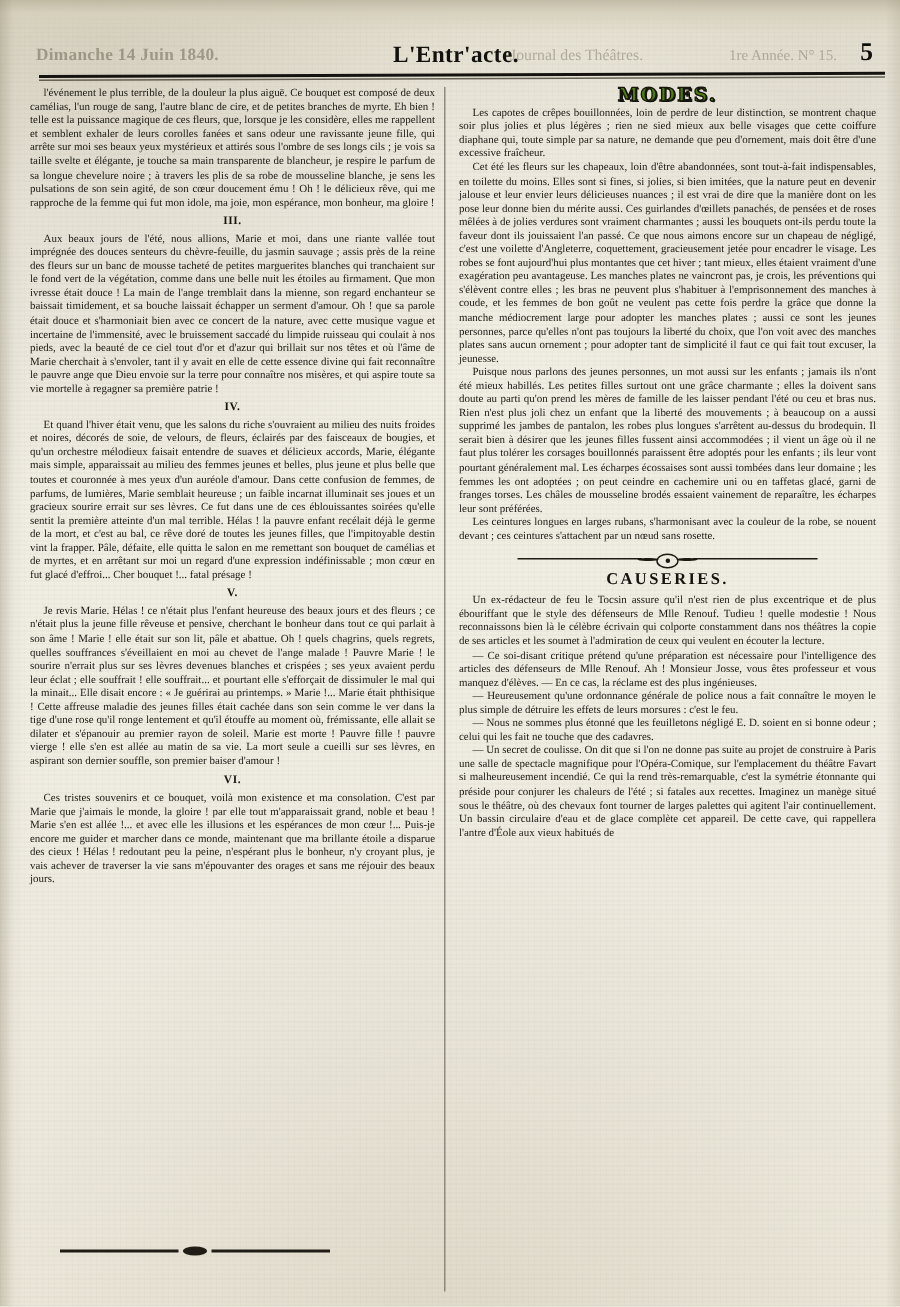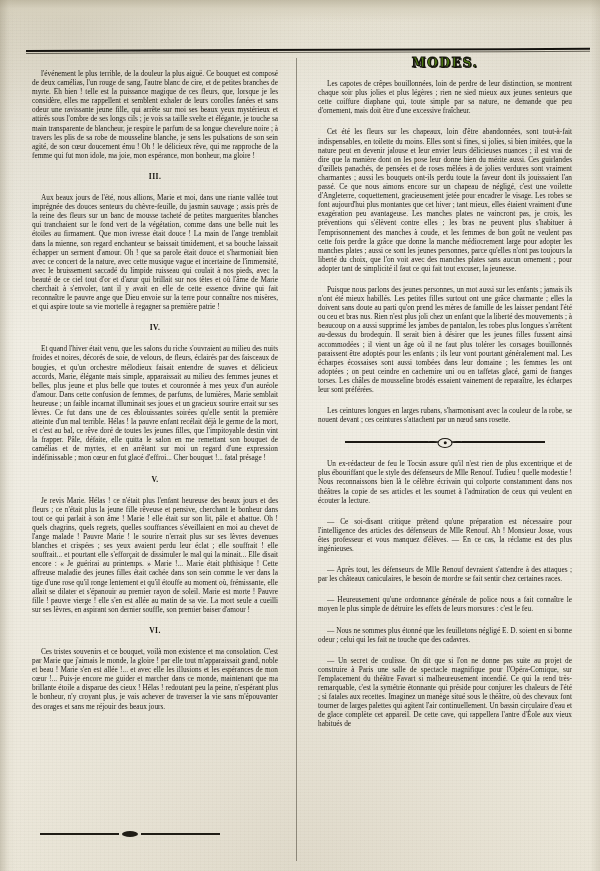--- a/index.html
+++ b/index.html
@@ -157,21 +157,21 @@
     position: absolute;
     left: 296px;
     top: 58px;
     bottom: 10px;
     width: 1px;
     background: #4a4538;
     opacity: .55;
   }
 
   p {
-    margin: 12px;
+    margin: 0;
     text-indent: 9px;
     hyphens: auto;
     -webkit-hyphens: auto;
   }
   p + p { margin-top: 0px; font-family: Liberation Serif, serif; }
 
   .sec-num {
     text-align: center;
     font-size: 7.6px;
     font-weight: bold;
@@ -279,20 +279,27 @@
 </head>
 <body>
 
 <div class="paper"></div>
 <div class="scan-edge-top"></div>
 <div class="scan-edge-left"></div>
 <div class="scan-edge-right"></div>
 
 <div class="page">
 
+  <div class="masthead">
+    <div class="mast-date">Dimanche 14 Juin 1840.</div>
+    <div class="mast-title">L'Entr'acte.</div>
+    <div class="mast-subtitle">Journal des Théâtres.</div>
+    <div class="mast-issue">1re Année. N° 15.</div>
+    <div class="mast-pageno">5</div>
+  </div>
   <div class="rule-top"></div>
   <div class="rule-top thin"></div>
 
   <div class="col-divider"></div>
 
   <div class="col col-left">
     <p>l'événement le plus terrible, de la douleur la plus aiguë. Ce bouquet est composé de deux camélias, l'un rouge de sang, l'autre blanc de cire, et de petites branches de myrte. Eh bien ! telle est la puissance magique de ces fleurs, que, lorsque je les considère, elles me rappellent et semblent exhaler de leurs corolles fanées et sans odeur une ravissante jeune fille, qui arrête sur moi ses beaux yeux mystérieux et attirés sous l'ombre de ses longs cils ; je vois sa taille svelte et élégante, je touche sa main transparente de blancheur, je respire le parfum de sa longue chevelure noire ; à travers les plis de sa robe de mousseline blanche, je sens les pulsations de son sein agité, de son cœur doucement ému ! Oh ! le délicieux rêve, qui me rapproche de la femme qui fut mon idole, ma joie, mon espérance, mon bonheur, ma gloire !</p>
 
     <div class="sec-num">III.</div>
     <p>Aux beaux jours de l'été, nous allions, Marie et moi, dans une riante vallée tout imprégnée des douces senteurs du chèvre-feuille, du jasmin sauvage ; assis près de la reine des fleurs sur un banc de mousse tacheté de petites marguerites blanches qui tranchaient sur le fond vert de la végétation, comme dans une belle nuit les étoiles au firmament. Que mon ivresse était douce ! La main de l'ange tremblait dans la mienne, son regard enchanteur se baissait timidement, et sa bouche laissait échapper un serment d'amour. Oh ! que sa parole était douce et s'harmoniait bien avec ce concert de la nature, avec cette musique vague et incertaine de l'immensité, avec le bruissement saccadé du limpide ruisseau qui coulait à nos pieds, avec la beauté de ce ciel tout d'or et d'azur qui brillait sur nos têtes et où l'âme de Marie cherchait à s'envoler, tant il y avait en elle de cette essence divine qui fait reconnaître le pauvre ange que Dieu envoie sur la terre pour connaître nos misères, et qui aspire toute sa vie mortelle à regagner sa première patrie !</p>
@@ -310,33 +317,33 @@
   <div class="end-ornament">
     <span class="bar l"></span>
     <span class="dot"></span>
     <span class="bar r"></span>
   </div>
 
   <div class="col col-right">
 
     <div class="head-modes">MODES.</div>
 
-    <p>Les capotes de crêpes bouillonnées, loin de perdre de leur distinction, se montrent chaque soir plus jolies et plus légères ; rien ne sied mieux aux jeunes senteurs que cette coiffure diaphane qui, toute simple par sa nature, ne demande que peu d'ornement, mais doit être d'une excessive fraîcheur.</p>
+    <p>Les capotes de crêpes bouillonnées, loin de perdre de leur distinction, se montrent chaque soir plus jolies et plus légères ; rien ne sied mieux aux belle visages que cette coiffure diaphane qui, toute simple par sa nature, ne demande que peu d'ornement, mais doit être d'une excessive fraîcheur.</p>
     <p>Cet été les fleurs sur les chapeaux, loin d'être abandonnées, sont tout-à-fait indispensables, en toilette du moins. Elles sont si fines, si jolies, si bien imitées, que la nature peut en devenir jalouse et leur envier leurs délicieuses nuances ; il est vrai de dire que la manière dont on les pose leur donne bien du mérite aussi. Ces guirlandes d'œillets panachés, de pensées et de roses mêlées à de jolies verdures sont vraiment charmantes ; aussi les bouquets ont-ils perdu toute la faveur dont ils jouissaient l'an passé. Ce que nous aimons encore sur un chapeau de négligé, c'est une voilette d'Angleterre, coquettement, gracieusement jetée pour encadrer le visage. Les robes se font aujourd'hui plus montantes que cet hiver ; tant mieux, elles étaient vraiment d'une exagération peu avantageuse. Les manches plates ne vaincront pas, je crois, les préventions qui s'élèvent contre elles ; les bras ne peuvent plus s'habituer à l'emprisonnement des manches à coude, et les femmes de bon goût ne veulent pas cette fois perdre la grâce que donne la manche médiocrement large pour adopter les manches plates ; aussi ce sont les jeunes personnes, parce qu'elles n'ont pas toujours la liberté du choix, que l'on voit avec des manches plates sans aucun ornement ; pour adopter tant de simplicité il faut ce qui fait tout excuser, la jeunesse.</p>
     <p>Puisque nous parlons des jeunes personnes, un mot aussi sur les enfants ; jamais ils n'ont été mieux habillés. Les petites filles surtout ont une grâce charmante ; elles la doivent sans doute au parti qu'on prend les mères de famille de les laisser pendant l'été ou ceu et bras nus. Rien n'est plus joli chez un enfant que la liberté des mouvements ; à beaucoup on a aussi supprimé les jambes de pantalon, les robes plus longues s'arrêtent au-dessus du brodequin. Il serait bien à désirer que les jeunes filles fussent ainsi accommodées ; il vient un âge où il ne faut plus tolérer les corsages bouillonnés paraissent être adoptés pour les enfants ; ils leur vont pourtant généralement mal. Les écharpes écossaises sont aussi tombées dans leur domaine ; les femmes les ont adoptées ; on peut ceindre en cachemire uni ou en taffetas glacé, garni de franges torses. Les châles de mousseline brodés essaient vainement de reparaître, les écharpes leur sont préférées.</p>
     <p>Les ceintures longues en larges rubans, s'harmonisant avec la couleur de la robe, se nouent devant ; ces ceintures s'attachent par un nœud sans rosette.</p>
 
     <div class="ornament">
       <span class="bar l"></span>
       <span class="knot"></span>
       <span class="bar r"></span>
     </div>
 
+    <div class="head-causeries">CAUSERIES.</div>
 
     <p>Un ex-rédacteur de feu le Tocsin assure qu'il n'est rien de plus excentrique et de plus ébouriffant que le style des défenseurs de Mlle Renouf. Tudieu ! quelle modestie ! Nous reconnaissons bien là le célèbre écrivain qui colporte constamment dans nos théâtres la copie de ses articles et les soumet à l'admiration de ceux qui veulent en écouter la lecture.</p>
     <p>— Ce soi-disant critique prétend qu'une préparation est nécessaire pour l'intelligence des articles des défenseurs de Mlle Renouf. Ah ! Monsieur Josse, vous êtes professeur et vous manquez d'élèves. — En ce cas, la réclame est des plus ingénieuses.</p>
-    <p>— Après tout, les défenseurs de Mlle Renouf devraient s'attendre à des attaques ; par les châteaux caniculaires, le besoin de mordre se fait sentir chez certaines races.</p>
     <p>— Heureusement qu'une ordonnance générale de police nous a fait connaître le moyen le plus simple de détruire les effets de leurs morsures : c'est le feu.</p>
     <p>— Nous ne sommes plus étonné que les feuilletons négligé E. D. soient en si bonne odeur ; celui qui les fait ne touche que des cadavres.</p>
     <p>— Un secret de coulisse. On dit que si l'on ne donne pas suite au projet de construire à Paris une salle de spectacle magnifique pour l'Opéra-Comique, sur l'emplacement du théâtre Favart si malheureusement incendié. Ce qui la rend très-remarquable, c'est la symétrie étonnante qui préside pour conjurer les chaleurs de l'été ; si fatales aux recettes. Imaginez un manège situé sous le théâtre, où des chevaux font tourner de larges palettes qui agitent l'air continuellement. Un bassin circulaire d'eau et de glace complète cet appareil. De cette cave, qui rappellera l'antre d'Éole aux vieux habitués de</p>
   </div>
 
 </div>
 
 </body></html>

